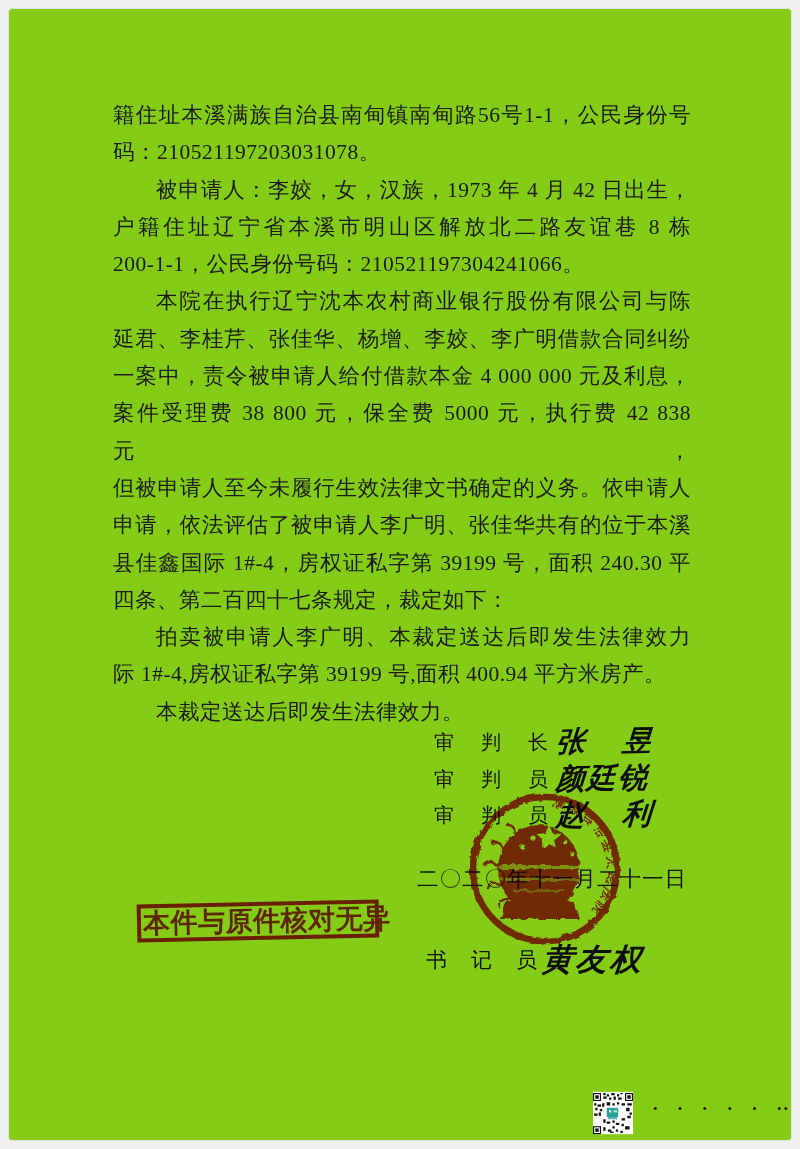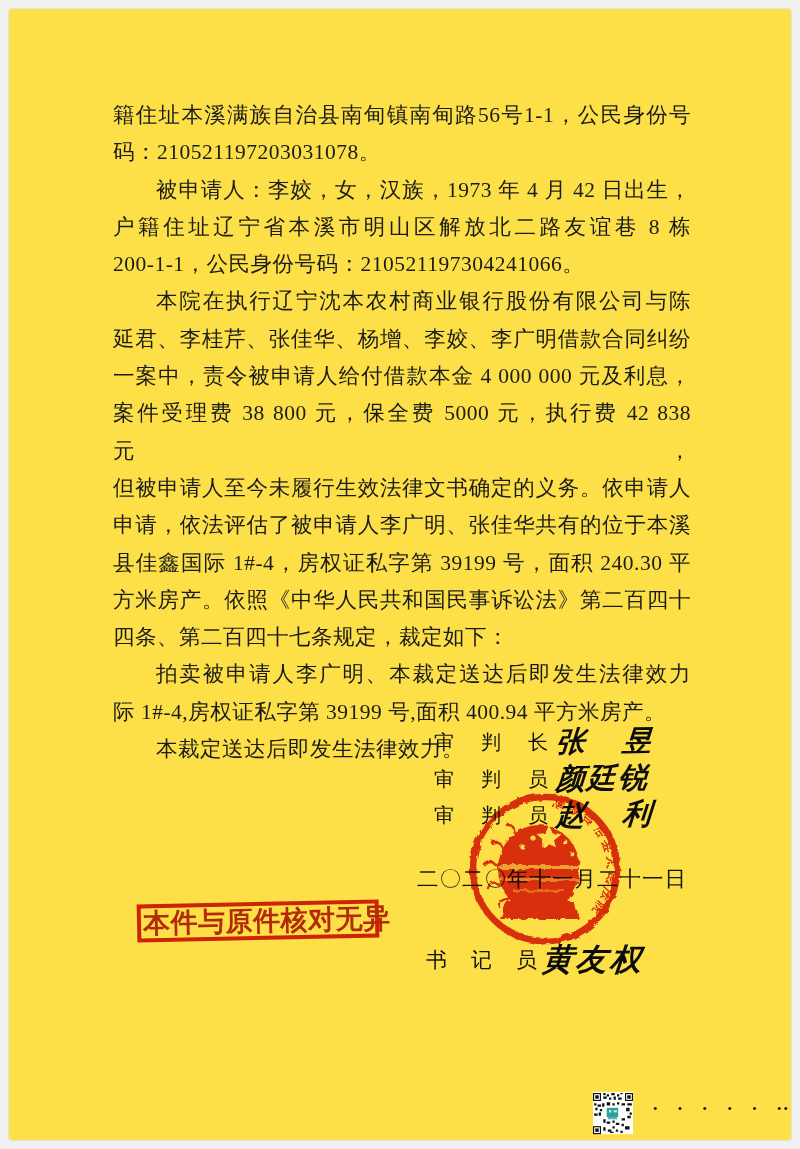--- a/index.html
+++ b/index.html
@@ -4,21 +4,21 @@
 <style>
   html,body{margin:0;padding:0;}
   body{
     width:800px;height:1149px;position:relative;
     background:#f0f0f1;
     font-family:"Liberation Serif","DejaVu Serif",serif;
     overflow:hidden;
   }
   .paper{
     position:absolute;left:8px;top:8px;width:782px;height:1131px;
-    background:#fde047;border:1px solid #e2e2e2;border-radius:4px;
+    background:#84cc16;border:1px solid #e2e2e2;border-radius:4px;
   }
   
   .textblock{position:absolute;left:104px;top:88px;width:578px;color:#1b1b1b;}
   .line{
     font-size:21.5px;line-height:37.3px;letter-spacing:0.5px;
     text-align:left;overflow:visible;
   }
   .fill{text-align:justify;text-align-last:justify;}
   .indent{text-indent:43px;}
   
@@ -78,21 +78,20 @@
     <div class="line fill indent">被申请人：李姣，女，汉族，1973 年 4 月 42 日出生，</div>
     <div class="line fill">户籍住址辽宁省本溪市明山区解放北二路友谊巷 8 栋</div>
     <div class="line">200-1-1，公民身份号码：210521197304241066。</div>
     <div class="line fill indent">本院在执行辽宁沈本农村商业银行股份有限公司与陈</div>
     <div class="line fill">延君、李桂芹、张佳华、杨增、李姣、李广明借款合同纠纷</div>
     <div class="line fill">一案中，责令被申请人给付借款本金 4 000 000 元及利息，</div>
     <div class="line fill">案件受理费 38 800 元，保全费 5000 元，执行费 42 838 元，</div>
     <div class="line fill">但被申请人至今未履行生效法律文书确定的义务。依申请人</div>
     <div class="line fill">申请，依法评估了被申请人李广明、张佳华共有的位于本溪</div>
     <div class="line fill">县佳鑫国际 1#-4，房权证私字第 39199 号，面积 240.30 平</div>
-    <div class="line fill">方米房产。依照《中华人民共和国民事诉讼法》第二百四十</div>
     <div class="line">四条、第二百四十七条规定，裁定如下：</div>
     <div class="line fill indent">拍卖被申请人李广明、本裁定送达后即发生法律效力</div>
     <div class="line">际 1#-4,房权证私字第 39199 号,面积 400.94 平方米房产。</div>
     <div class="line indent">本裁定送达后即发生法律效力。</div>
   </div>
 
   <div class="sig-row" style="top:713px">
     <span class="sig-label">审判长</span><span class="sig-name">张 昱</span>
   </div>
   <div class="sig-row" style="top:750px">

